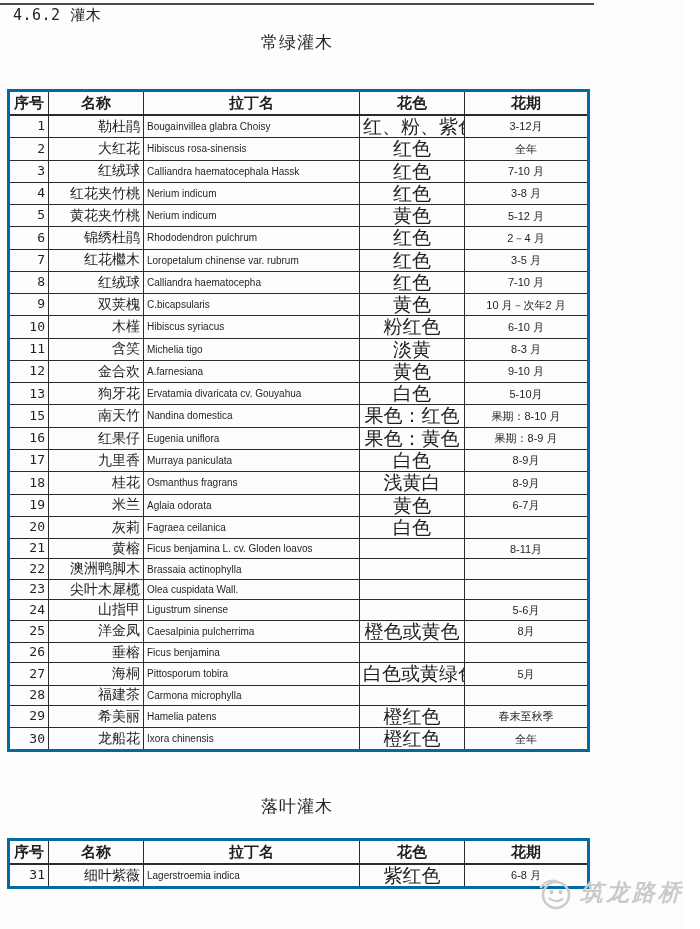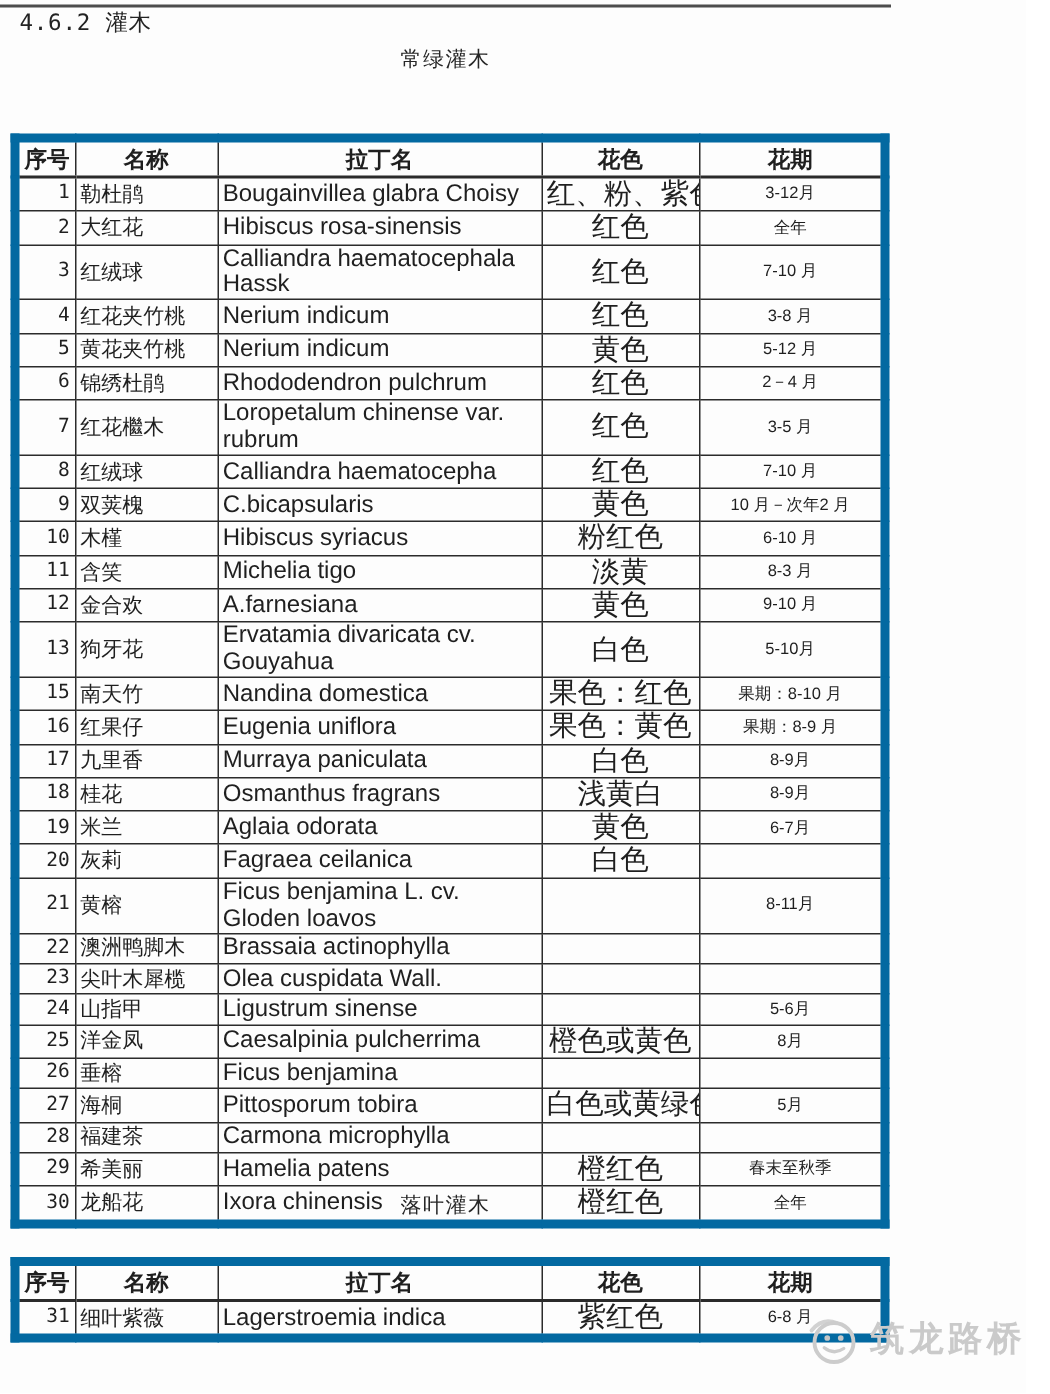--- a/index.html
+++ b/index.html
@@ -11,59 +11,59 @@
     position:absolute; top:3px; left:0; width:594px; height:2px;
     background:#4d4d4d;
   }
   .section-heading {
     position:absolute; top:6px; left:13px;
     font-family:"DejaVu Sans Mono", monospace;
     font-size:15px; letter-spacing:0.5px; color:#232323;
   }
   .table-caption {
     position:absolute; left:0; width:594px; text-align:center;
-    font-size:14px; color:#262626; letter-spacing:1px;
+    font-size:17px; color:#262626; letter-spacing:1px;
   }
   .caption-1 { top:31px; }
   .caption-2 { top:795px; }
 
   table.plant-table {
     position:absolute; left:7px; width:580px;
     border-collapse:collapse; table-layout:fixed;
-    border:6px solid #0369a1;
+    border:3px solid #0369a1;
   }
   .table-1 { top:89px; }
   .table-2 { top:838px; }
 
   col.col-no     { width:40px; }
   col.col-name   { width:95px; }
   col.col-latin  { width:216px; }
   col.col-color  { width:105px; }
   col.col-period { width:124px; }
 
   table.plant-table th, table.plant-table td {
     border:1.6px solid #2b2b2b; padding:0 3px; overflow:hidden;
   }
   table.plant-table th {
     font-size:15px; font-weight:bold; text-align:center;
     height:22px; border-bottom-width:2.4px; white-space:nowrap;
   }
   table.plant-table td { height:19.4px; line-height:1.12; }
   td.c0 { text-align:right; font-family:"DejaVu Sans Mono", monospace;
           font-size:13px; padding-right:2px; }
-  td.c1 { text-align:left; font-size:14px; white-space:nowrap; }
-  td.c2 { text-align:left; font-size:16px;
+  td.c1 { text-align:right; font-size:14px; white-space:nowrap; }
+  td.c2 { text-align:left; font-size:10px;
           font-family:"Liberation Sans", sans-serif; }
   td.c3 { text-align:center; font-size:19px; white-space:nowrap; }
   td.c4 { text-align:center; font-size:11px; white-space:nowrap; }
 
   .watermark {
     position:absolute; top:872px; left:536px;
     display:flex; align-items:center; gap:4px;
-    color:#c8c8c8; pointer-events:none;
+    color:#c8c8c8; pointer-events:none;font-style:italic;
   }
   .watermark .wm-text {
     font-size:23px; letter-spacing:3px; white-space:nowrap;
     font-weight:bold; color:#cacaca;
   }
 </style>
 </head>
 <body>
 
 <div class="page">

